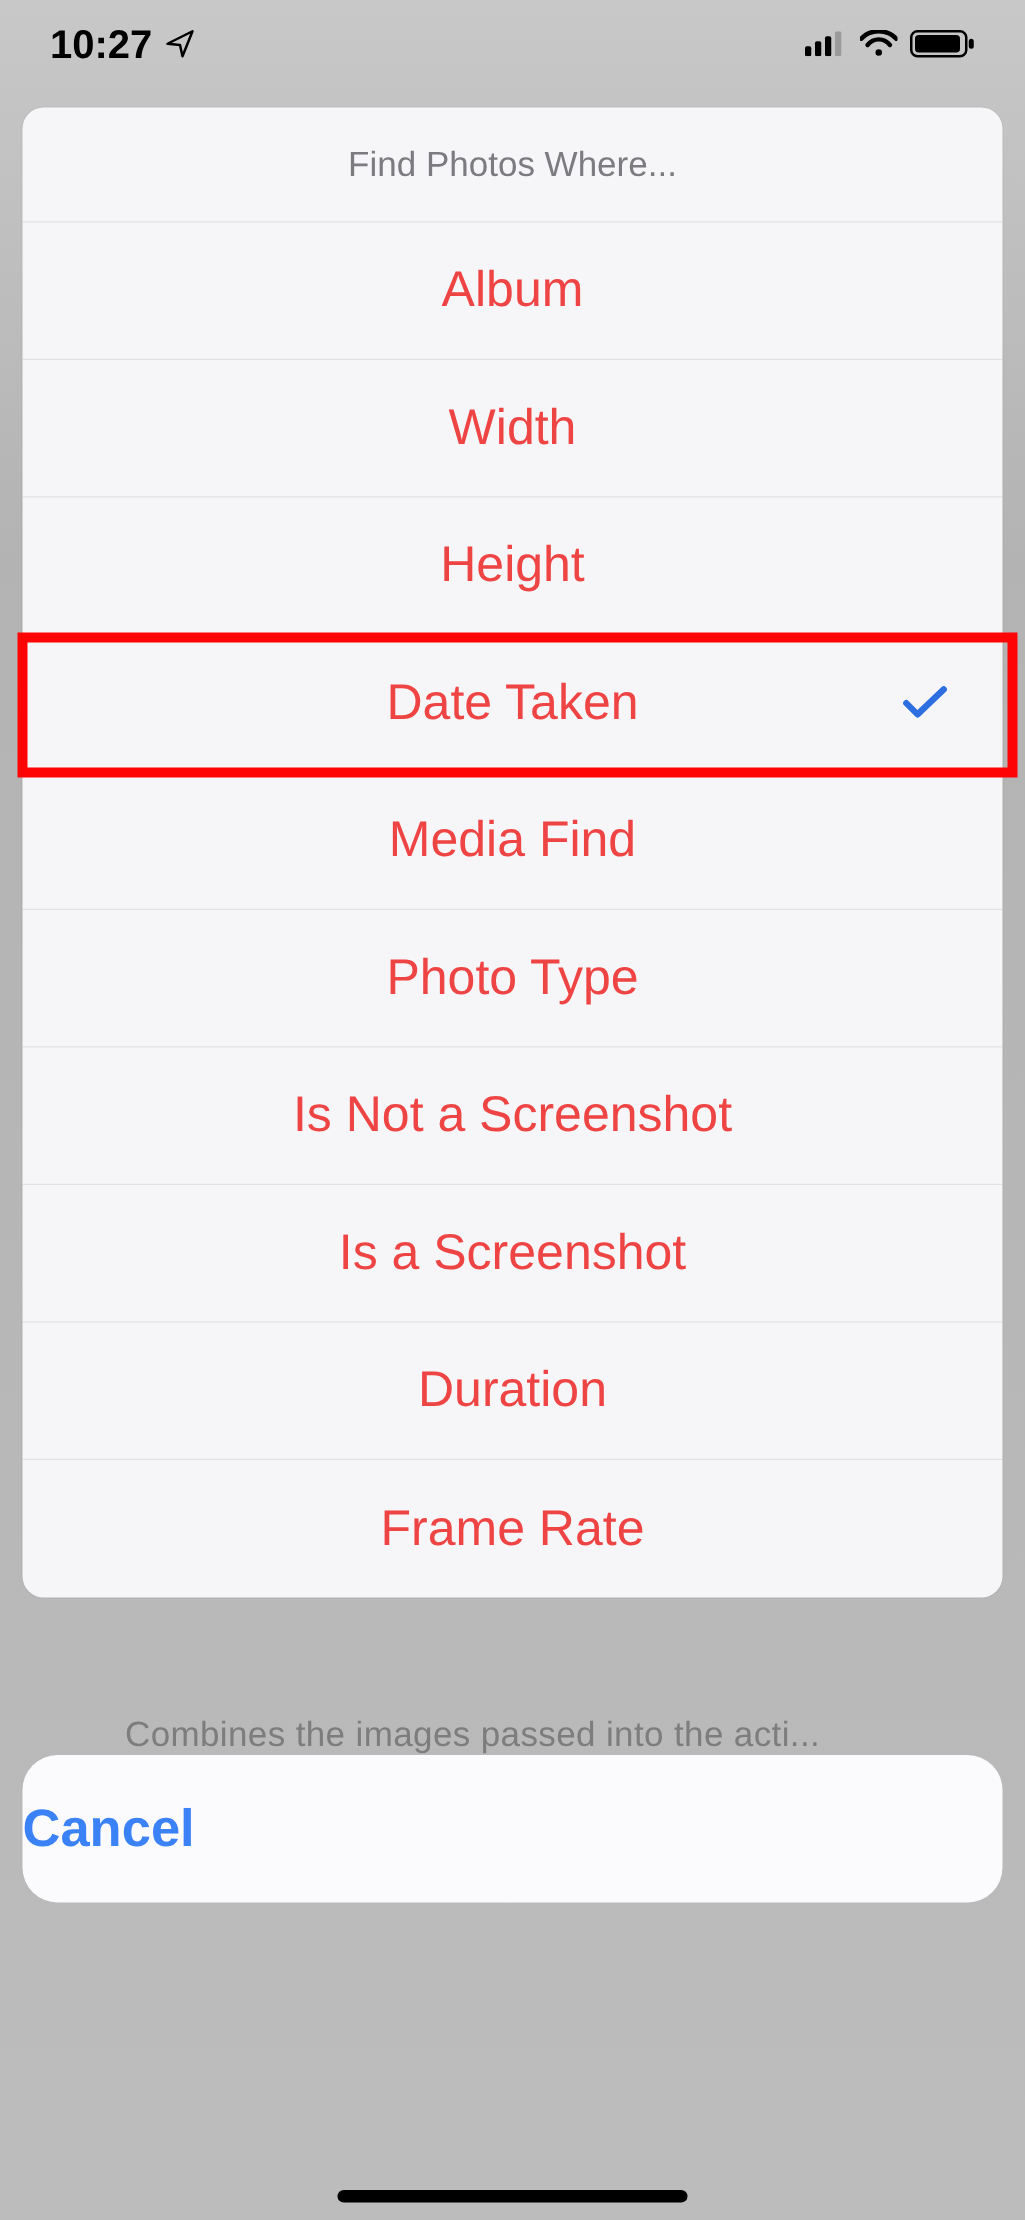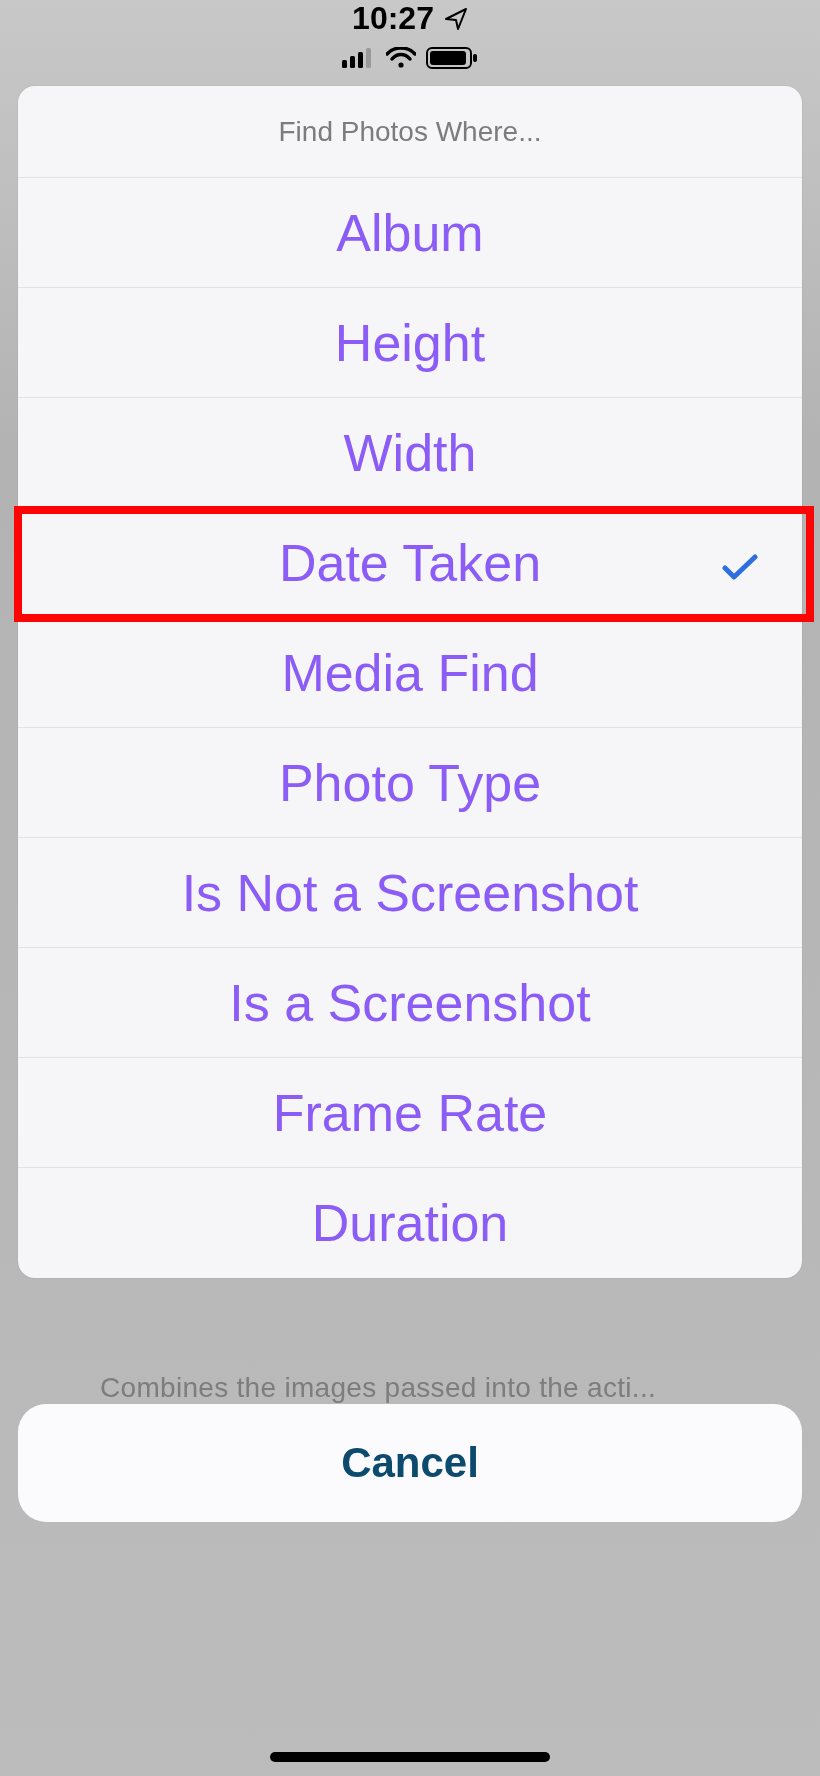--- a/index.html
+++ b/index.html
@@ -33,21 +33,20 @@
     position: absolute;
     top: 0; left: 0; right: 0;
     height: 70px;
     display: flex;
     align-items: center;
     justify-content: space-between;
     padding: 0 40px;
     font-weight: 600;
     font-size: 32px;
     color: #000;
-    flex-direction: column;
   }
   .status-left { display: flex; align-items: center; gap: 10px; }
   .status-right { display: flex; align-items: center; gap: 10px; }
   .loc-icon svg, .sig-icon svg, .wifi-icon svg, .bat-icon svg { display: block; }
 
   
   .sheet {
     position: absolute;
     left: 18px;
     right: 18px;
@@ -66,22 +65,22 @@
     color: #7b7b80;
     border-bottom: 1px solid rgba(0,0,0,0.08);
   }
   .sheet-row {
     position: relative;
     height: 110px;
     display: flex;
     align-items: center;
     justify-content: center;
     border-bottom: 1px solid rgba(0,0,0,0.08);
-    font-size: 52px;
-    color: #8b5cf6;
+    font-size: 40px;
+    color: #ef4444;
   }
   .sheet-row:last-child { border-bottom: none; }
   .check {
     position: absolute;
     right: 44px;
     top: 50%;
     transform: translateY(-50%);
     color: #2d6fe0;
   }
   .highlight-box {
@@ -98,24 +97,24 @@
   .cancel {
     position: absolute;
     left: 18px;
     right: 18px;
     top: 1404px;
     height: 118px;
     border-radius: 28px;
     background: rgba(252,252,254,0.98);
     display: flex;
     align-items: center;
-    justify-content: center;
+    justify-content: flex-start;
     font-size: 42px;
     font-weight: 600;
-    color: #0c4a6e;
+    color: #3b82f6;
   }
 
   
   .home-indicator {
     position: absolute;
     bottom: 14px;
     left: 50%;
     transform: translateX(-50%);
     width: 280px;
     height: 10px;
@@ -165,24 +164,24 @@
   </div>
 </div>
 
 <div class="sheet">
   <div class="sheet-header">Find Photos Where...</div>
 
   <div class="sheet-row">
     <span>Album</span>
   </div>
   <div class="sheet-row">
+    <span>Width</span>
+  </div>
+  <div class="sheet-row">
     <span>Height</span>
-  </div>
-  <div class="sheet-row">
-    <span>Width</span>
   </div>
   <div class="sheet-row">
     <span>Date Taken</span>
     <span class="check">
       <svg width="36" height="28" viewBox="0 0 36 28">
           <path d="M3 15 L12 24 L33 4" fill="none" stroke="#2d6fe0" stroke-width="5" stroke-linecap="round" stroke-linejoin="round"></path>
         </svg>
     </span>
   </div>
   <div class="sheet-row">
@@ -191,24 +190,24 @@
   <div class="sheet-row">
     <span>Photo Type</span>
   </div>
   <div class="sheet-row">
     <span>Is Not a Screenshot</span>
   </div>
   <div class="sheet-row">
     <span>Is a Screenshot</span>
   </div>
   <div class="sheet-row">
+    <span>Duration</span>
+  </div>
+  <div class="sheet-row">
     <span>Frame Rate</span>
-  </div>
-  <div class="sheet-row">
-    <span>Duration</span>
   </div>
 </div>
 
 <div class="highlight-box"></div>
 
 <div class="cancel">
   <span>Cancel</span>
 </div>
 
 <div class="home-indicator"></div>

